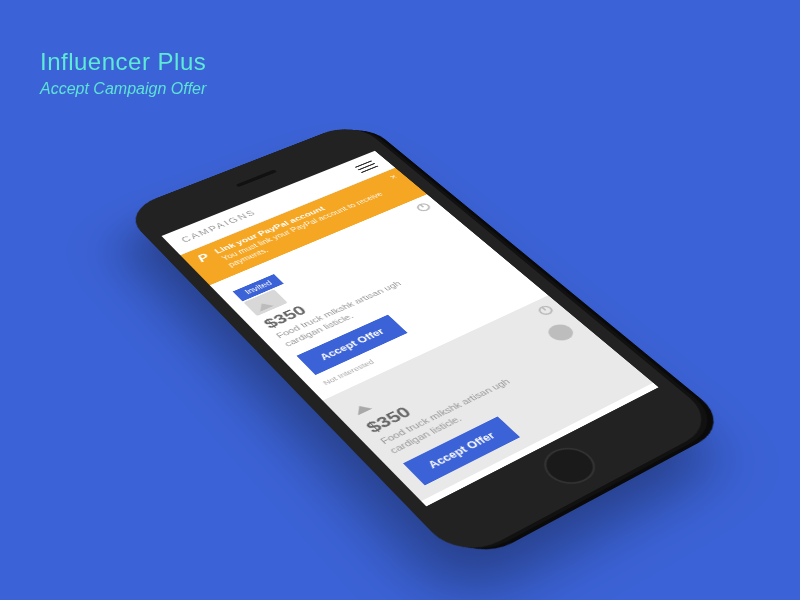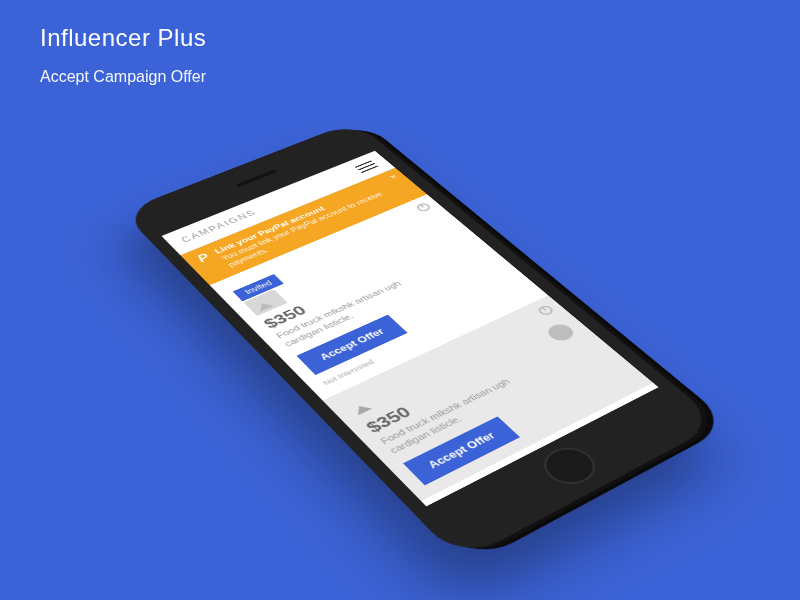--- a/index.html
+++ b/index.html
@@ -4,34 +4,35 @@
 <style>
   * { box-sizing: border-box; margin: 0; padding: 0; }
   html, body { width: 800px; height: 600px; overflow: hidden; }
   body {
     background: #3B62D6;
     font-family: -apple-system, "Helvetica Neue", Arial, sans-serif;
     position: relative;
   }
   .title-block {
     position: absolute;
-    top: 24px;
+    top: 48px;
     left: 40px;
-    color: #ffffff;
+    color: #5eead4;
   }
   .title-block h1 {
     font-weight: 300;
     font-size: 24px;
     letter-spacing: 0.5px;
   }
   .title-block h2 {
     font-weight: 300;
     font-size: 16px;
-    margin-top: 16px;
+    margin-top: 4px;
     opacity: 0.95;
+    font-style: italic;
   }
 
   
   .stage {
     position: absolute;
     left: 400px;
     top: 310px;
     transform: translate(-50%, -50%);
     perspective: 1800px;
   }

